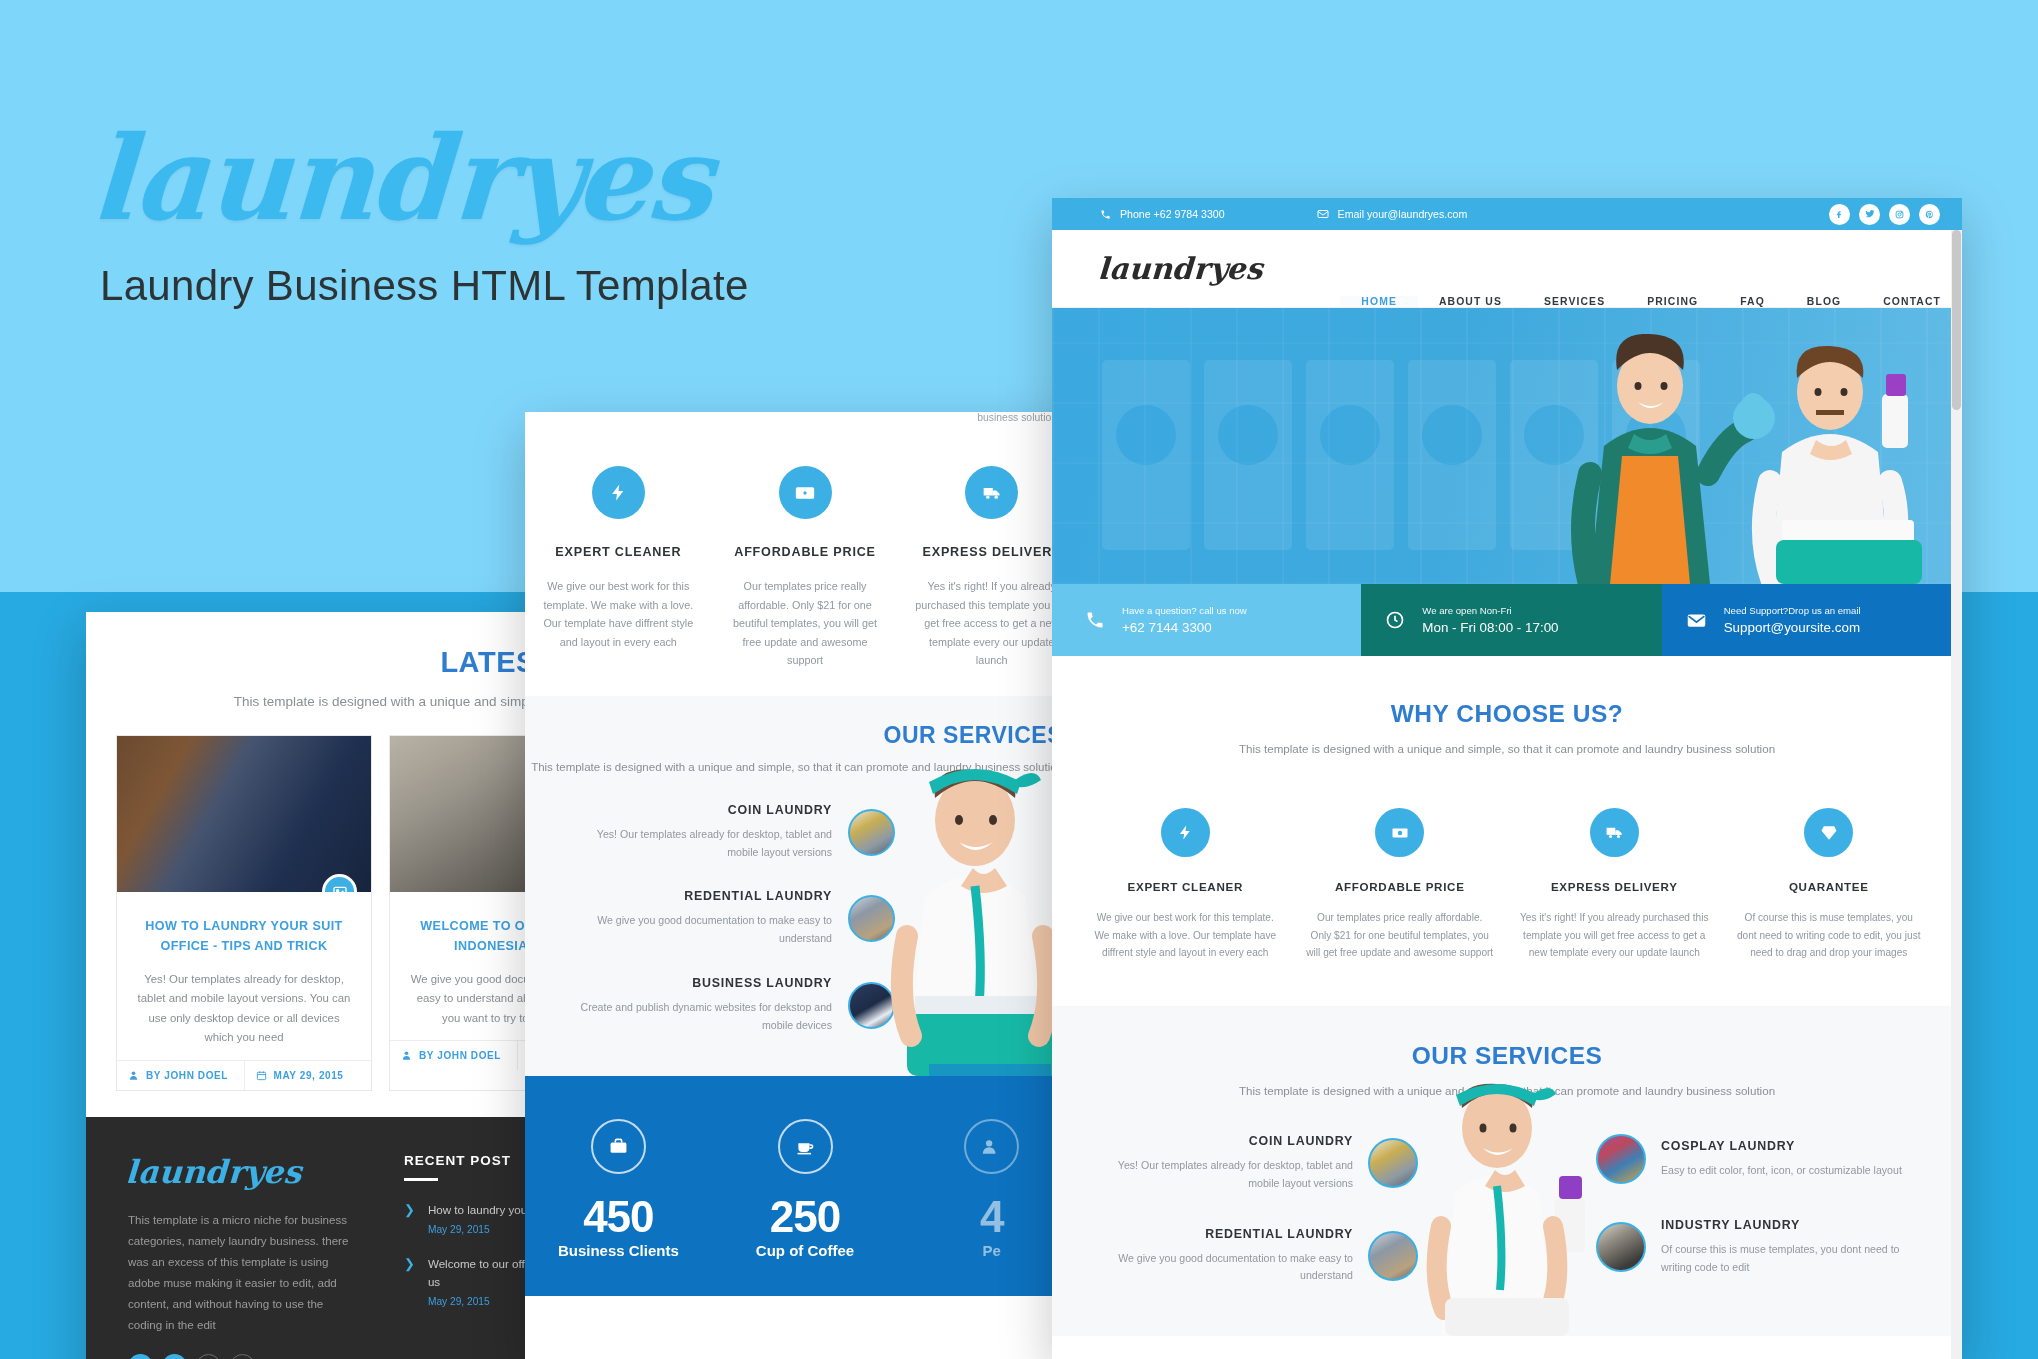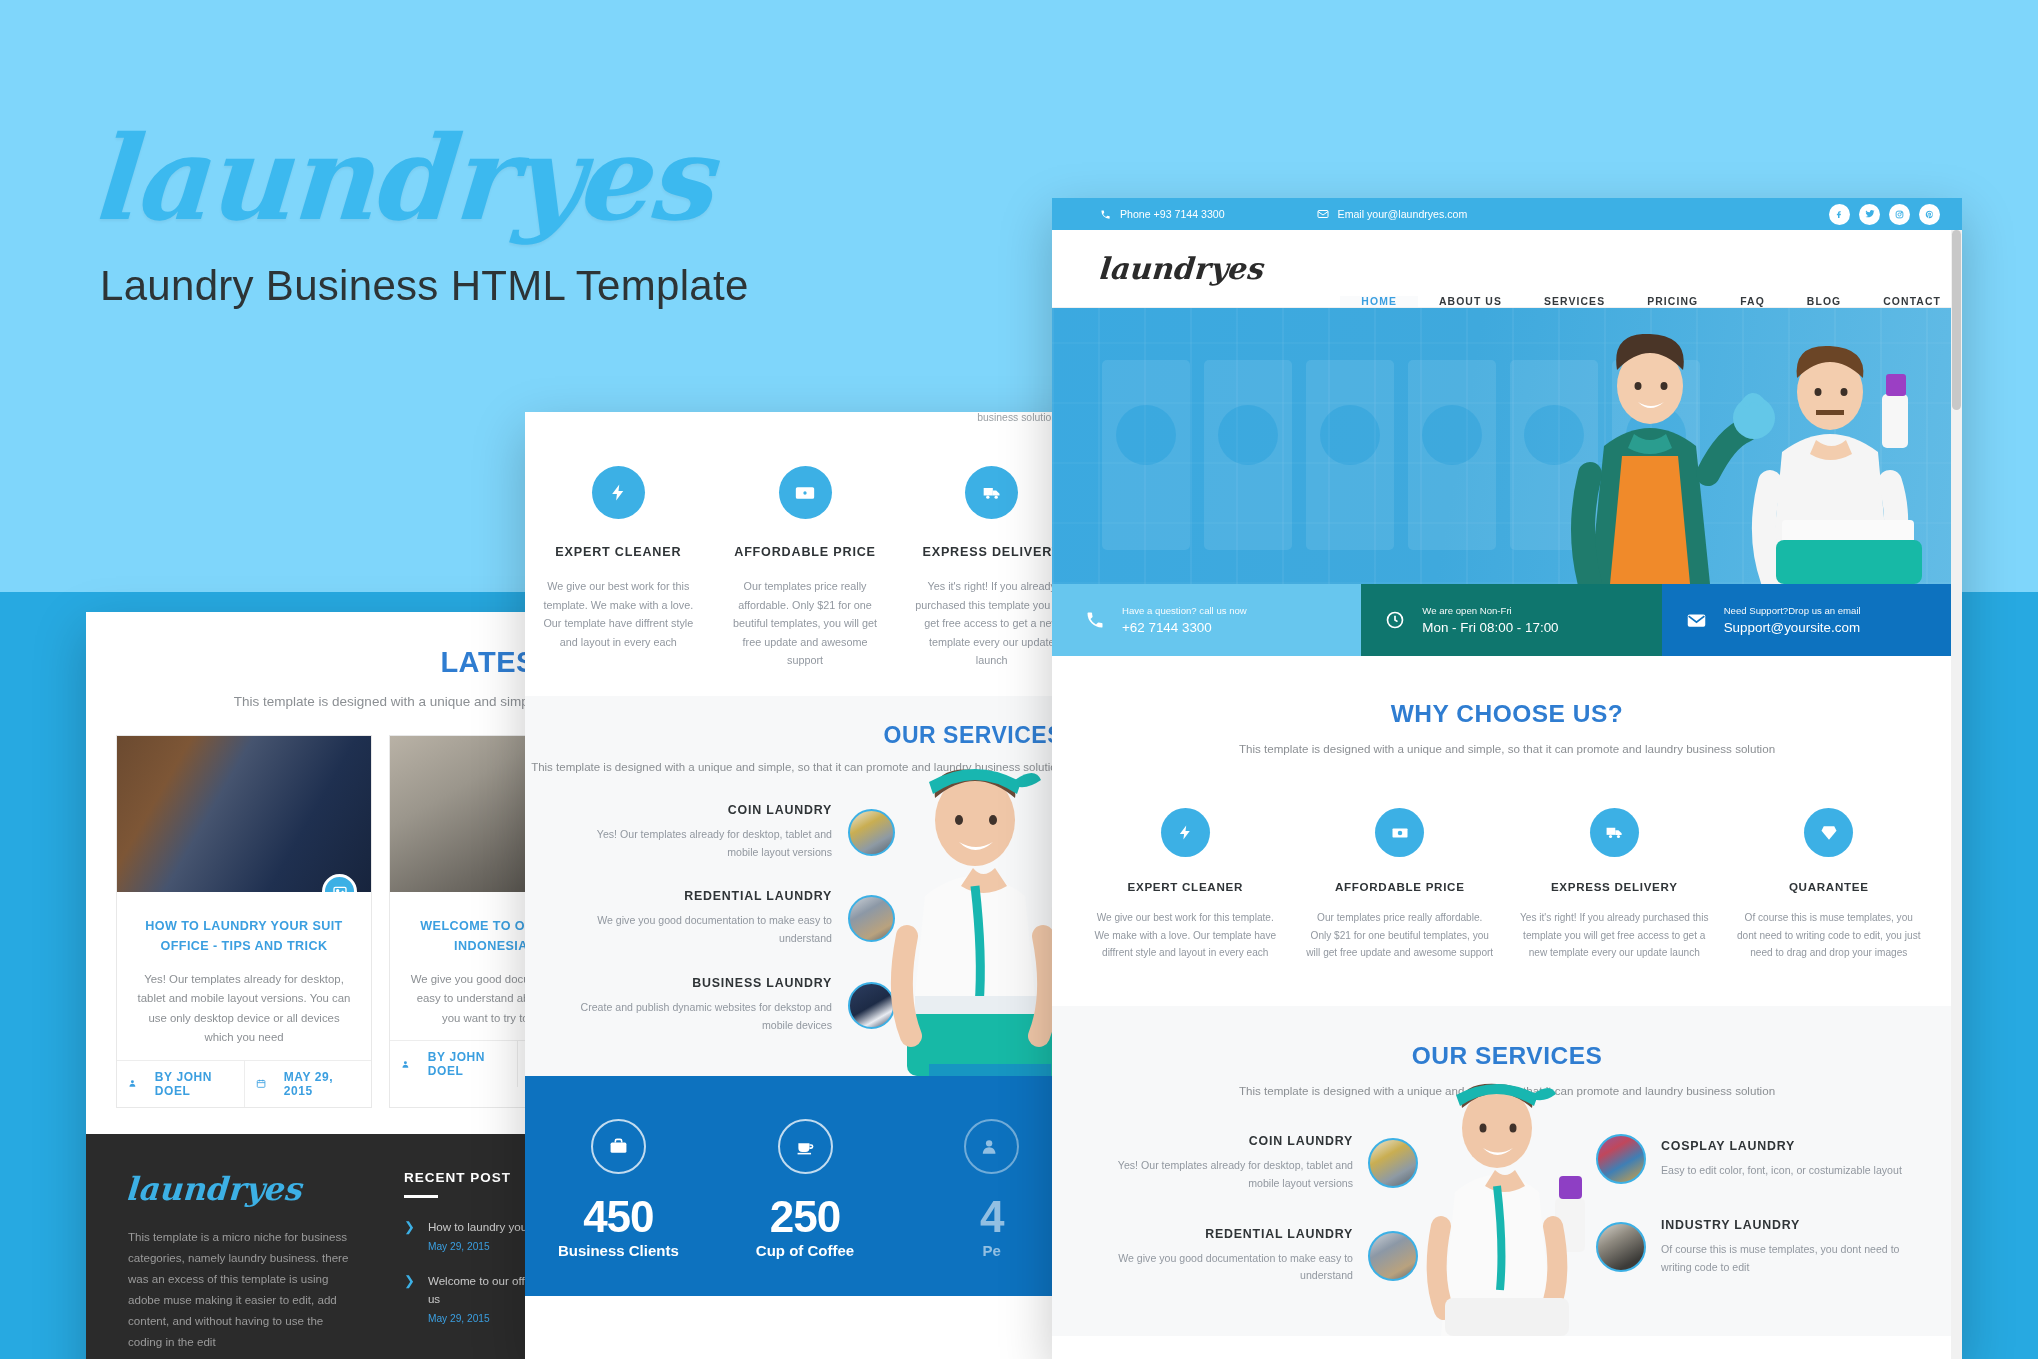--- a/index.html
+++ b/index.html
@@ -46,22 +46,22 @@
   .img-badge {
     position:absolute; right:14px; bottom:-17px; width:35px; height:35px;
     border-radius:50%; background:#3cb0e5; border:3px solid #fff;
     display:flex; align-items:center; justify-content:center;
   }
   .blog-body { padding:24px 16px 12px 16px; text-align:center; }
   .blog-title { color:#3b9fe0; font-size:12.6px; font-weight:bold; line-height:1.6; letter-spacing:.4px; }
   .blog-text { color:#8b8f93; font-size:11.4px; line-height:1.72; margin-top:13px; }
   .blog-meta { display:flex; border-top:1px solid #ededed; }
   .blog-meta > div {
-    flex:1; padding:9px 11px; font-size:12px; color:#3b9fe0;
-    font-weight:bold; letter-spacing:.6px; display:flex; align-items:center; gap:18px;
+    flex:1; padding:9px 11px; font-size:10px; color:#3b9fe0;
+    font-weight:bold; letter-spacing:.6px; display:flex; align-items:center; gap:7px;
   }
   .blog-meta > div + div { border-left:1px solid #ededed; }
 
   
   .footer { background:#2b2b2b; padding:36px 42px 20px 42px; margin-top:26px; display:flex; gap:46px; }
   .f-logo { font-family:"DejaVu Serif",serif; font-style:italic; font-weight:bold;
             font-size:32px; color:#3cb0e5; transform:skewX(-6deg); }
   .f-text { color:#9a9a9a; font-size:11.6px; line-height:1.82; margin-top:18px; width:230px; }
   .f-social { display:flex; gap:9px; margin-top:18px; }
   .soc { width:25px; height:25px; border-radius:50%; background:#3cb0e5;
@@ -464,21 +464,21 @@
   </div>
 </div>
 
 <div class="win win-front">
 
   <div class="topbar">
     <div class="tb-item">
       <svg width="11" height="11" viewBox="0 0 24 24" fill="#fff">
           <path d="M6.6 10.8a15 15 0 0 0 6.6 6.6l2.2-2.2a1 1 0 0 1 1-.25 11.4 11.4 0 0 0 3.6.57 1 1 0 0 1 1 1V20a1 1 0 0 1-1 1A17 17 0 0 1 3 4a1 1 0 0 1 1-1h3.5a1 1 0 0 1 1 1 11.4 11.4 0 0 0 .57 3.6 1 1 0 0 1-.25 1z"></path>
         </svg>
-      <span>Phone +93 7144 3300</span>
+      <span>Phone +62 9784 3300</span>
     </div>
     <div class="tb-item">
       <svg width="12" height="12" viewBox="0 0 24 24" fill="none" stroke="#fff" stroke-width="2">
           <rect x="2" y="5" width="20" height="14" rx="2"></rect>
           <path d="M2 7l10 7 10-7"></path>
         </svg>
       <span>Email your@laundryes.com</span>
     </div>
     <div class="tb-social">
       <div class="soc">

